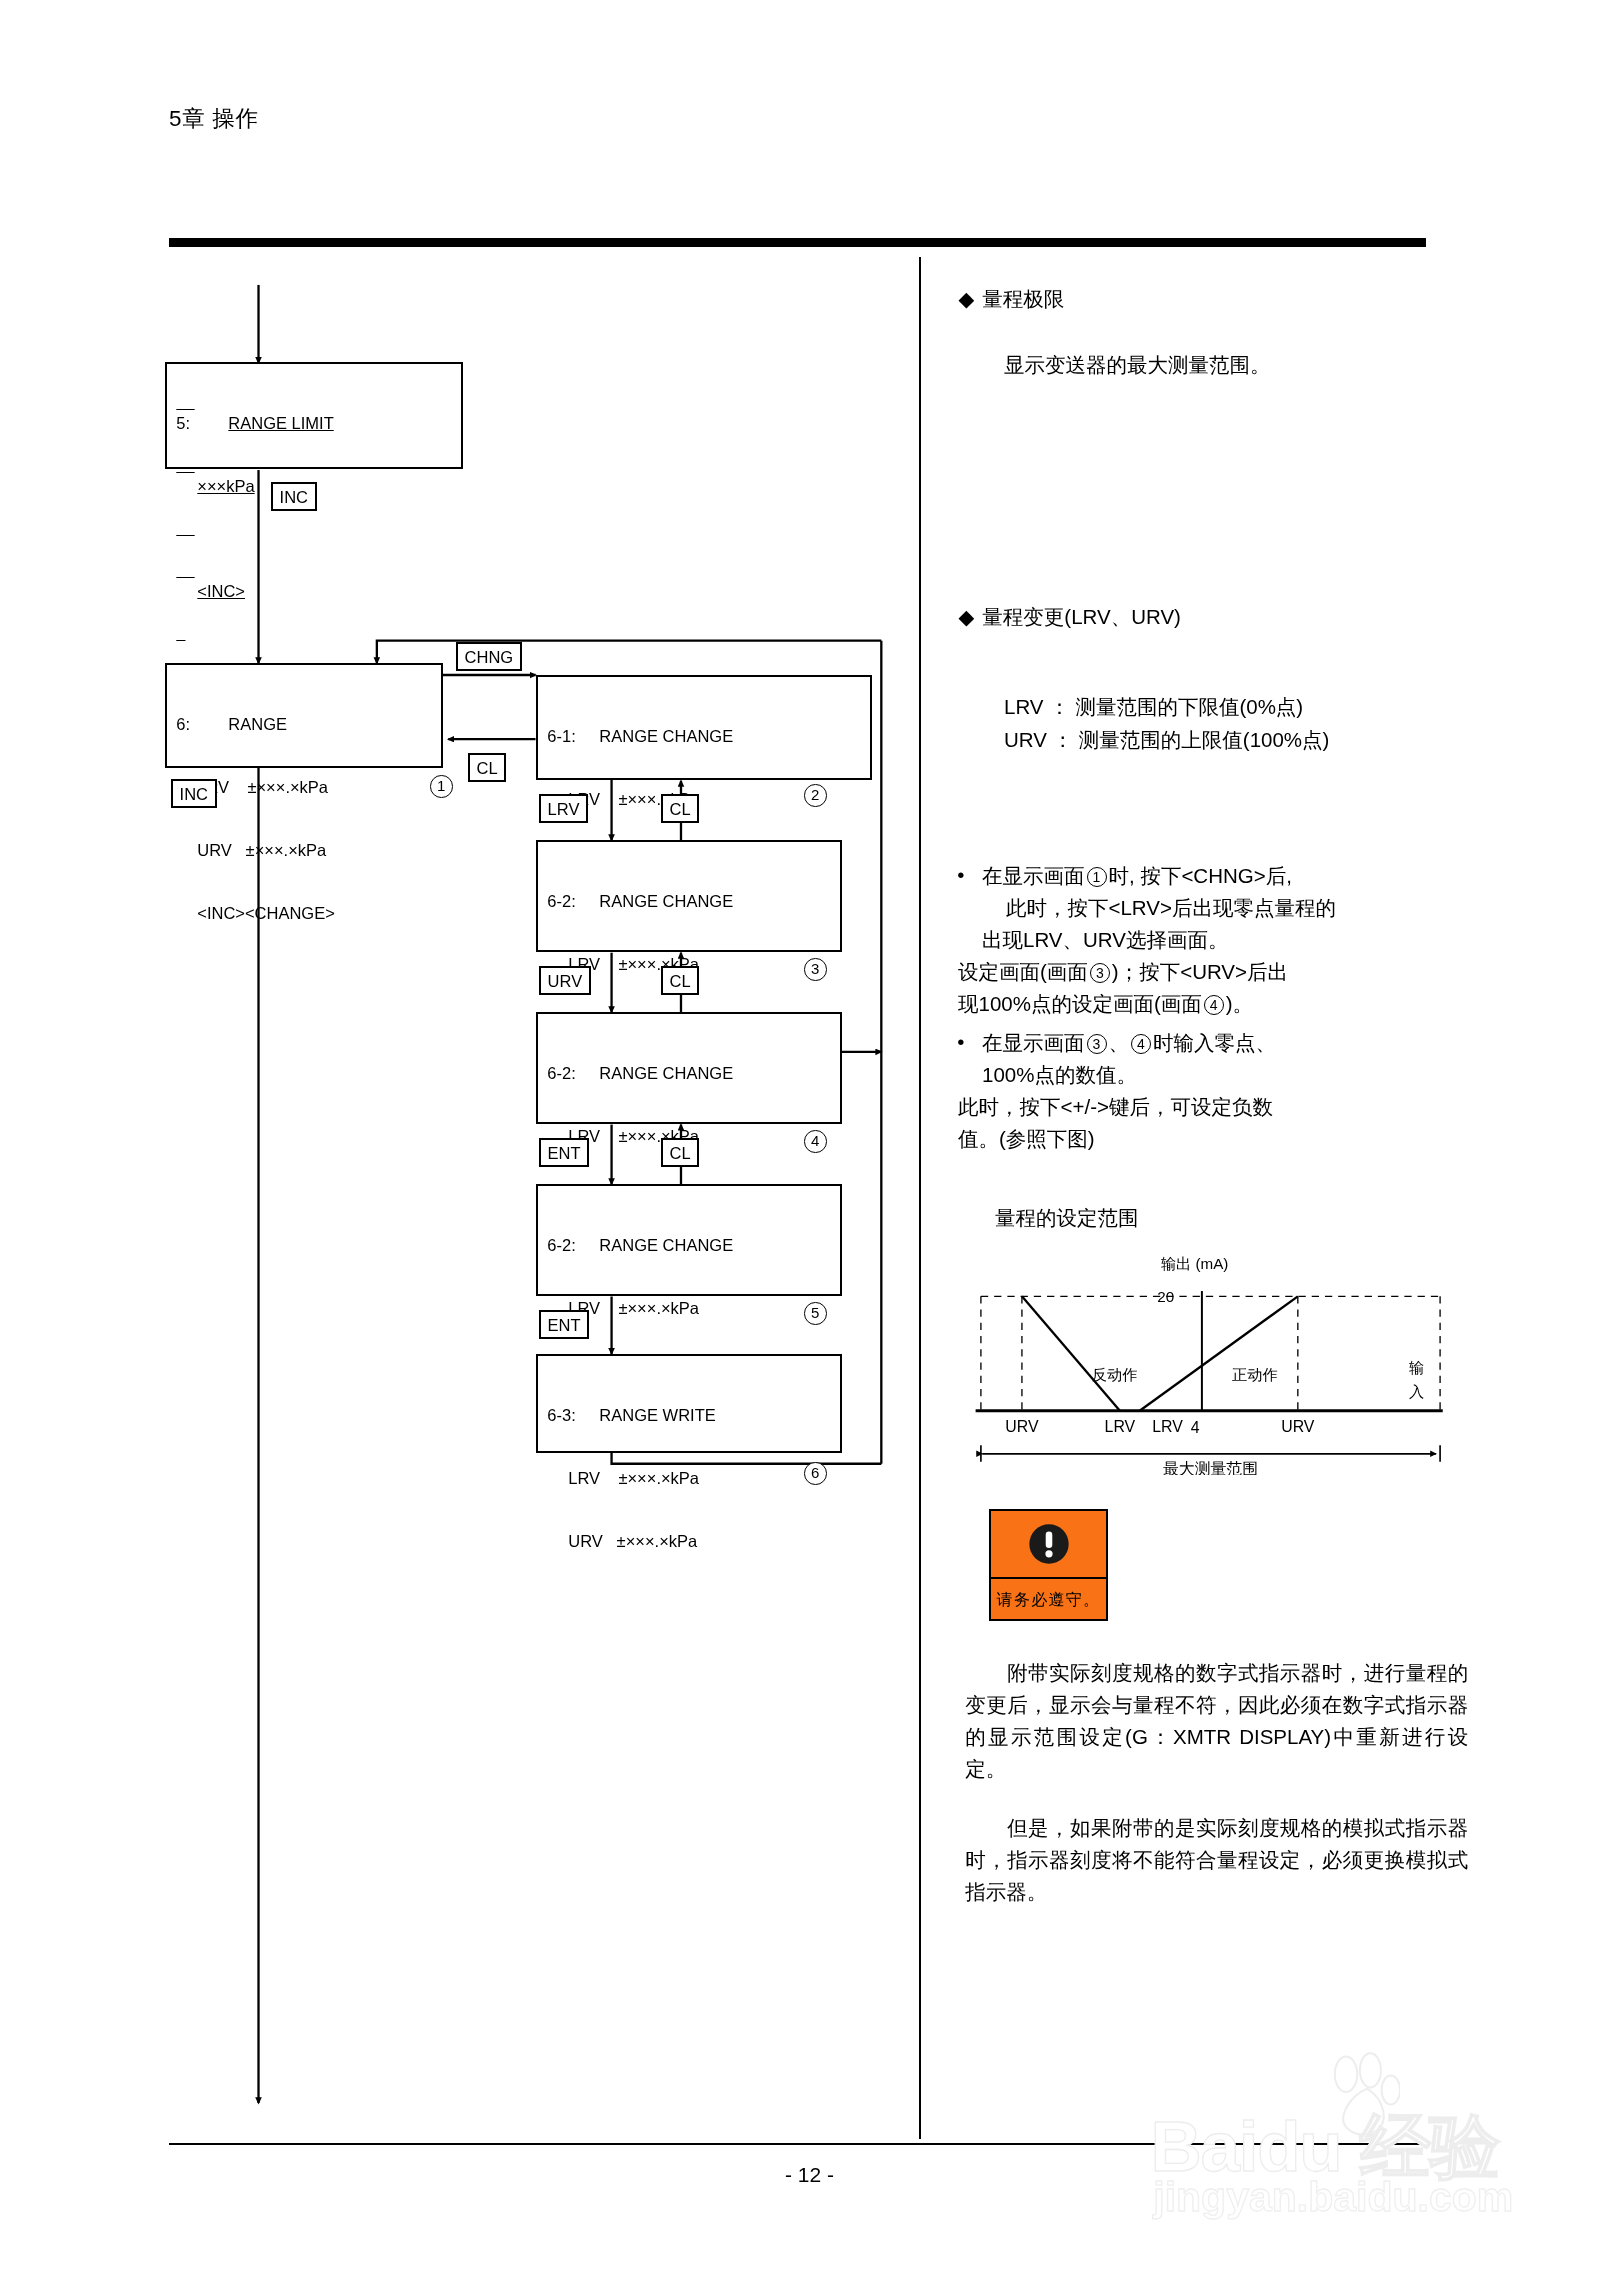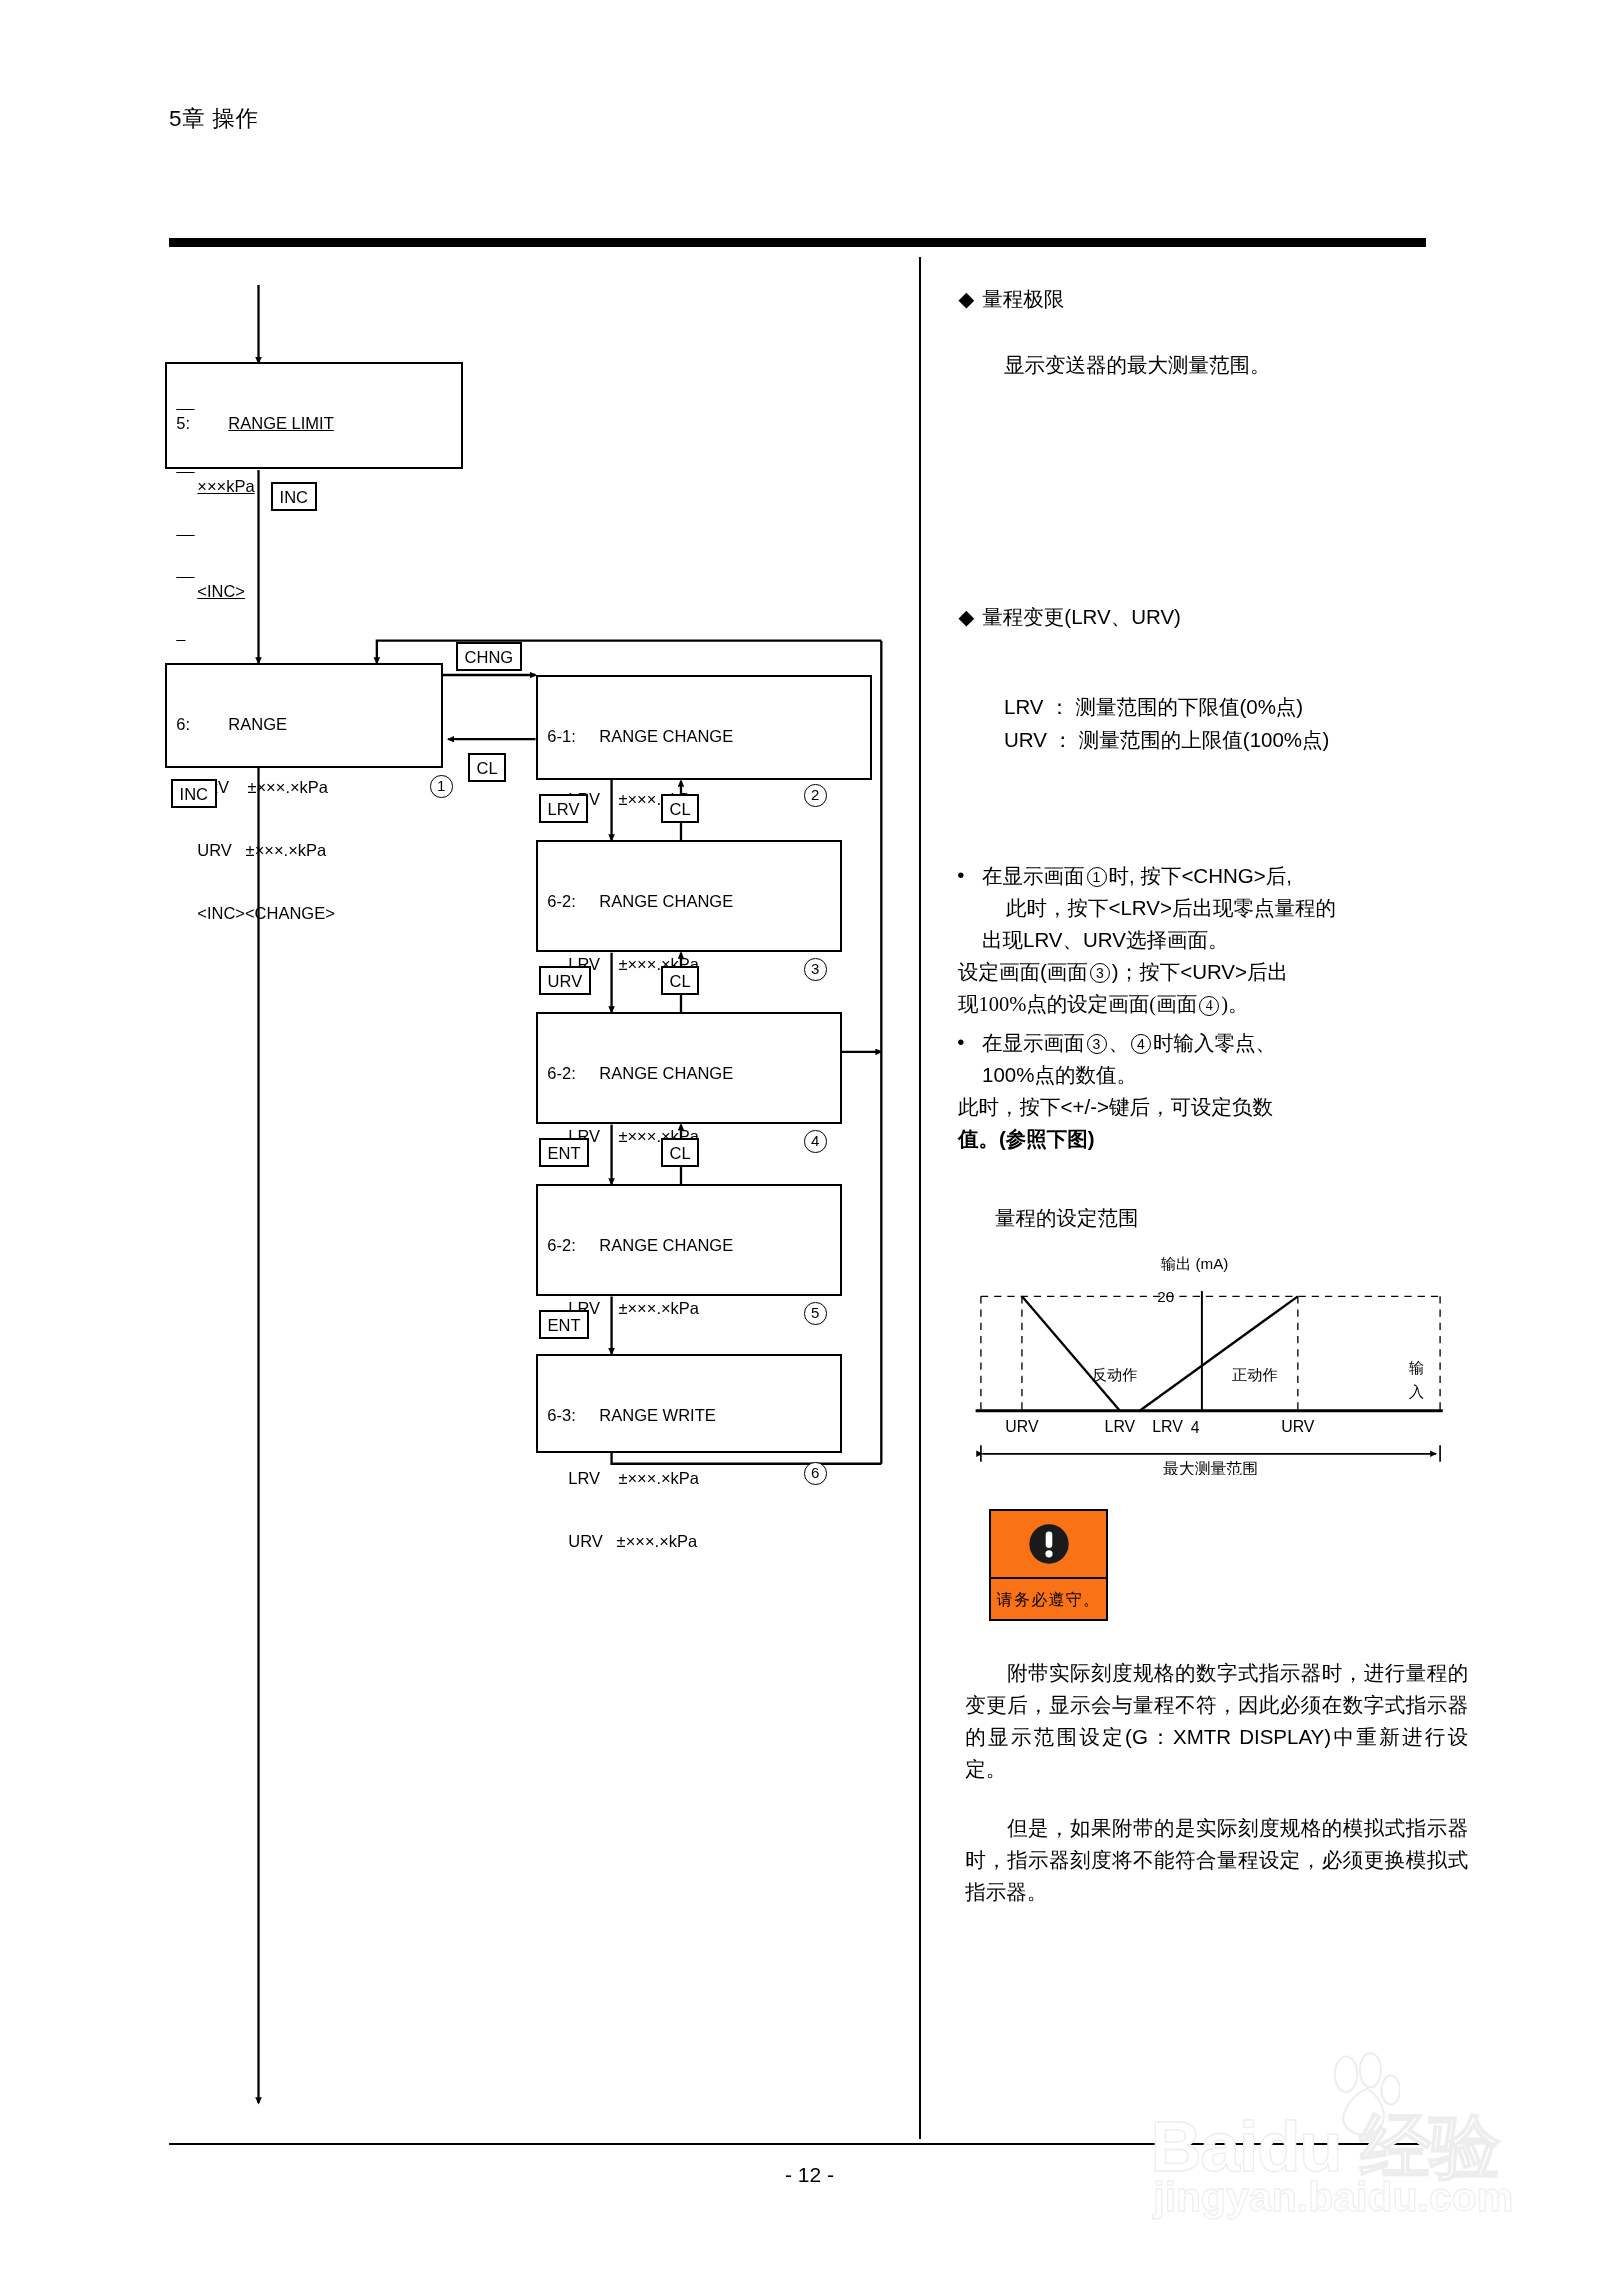--- a/index.html
+++ b/index.html
@@ -379,29 +379,29 @@
   </div>
   <div class="rc-para" style="left:52px; top:691px; width:503px;">LRV ： 测量范围的下限值(0%点)</div>
   <div class="rc-para" style="left:52px; top:724px; width:503px;">URV ： 测量范围的上限值(100%点)</div>
 
   <div class="rc-bullet-dot" style="left:5.3px; top:860px;">•</div>
   <div class="rc-para" style="left:30px; top:860px; width:489px;">
     <div><span>在显示画面</span><span class="circ-inline">1</span><span>时, 按下&lt;CHNG&gt;后,</span></div>
     <div style="text-indent:24px;"><span>此时，按下&lt;LRV&gt;后出现零点量程的</span></div>
     <div>出现LRV、URV选择画面。</div>
     <div style="margin-left:-24px;"><span>设定画面(画面</span><span class="circ-inline">3</span><span>)；按下&lt;URV&gt;后出</span></div>
-    <div style="margin-left:-24px;font-family:Liberation Serif, serif;"><span>现100%点的设定画面(画面</span><span class="circ-inline">4</span><span>)。</span></div>
+    <div style="margin-left:-24px;"><span>现100%点的设定画面(画面</span><span class="circ-inline">4</span><span>)。</span></div>
   </div>
 
   <div class="rc-bullet-dot" style="left:5.3px; top:1027px;">•</div>
   <div class="rc-para" style="left:30px; top:1027px; width:489px;">
     <div><span>在显示画面</span><span class="circ-inline">3</span><span>、</span><span class="circ-inline">4</span><span>时输入零点、</span></div>
     <div>100%点的数值。</div>
     <div style="margin-left:-24px;"><span>此时，按下&lt;+/-&gt;键后，可设定负数</span></div>
-    <div style="margin-left:-24px;font-weight:bold;"><span>值。(参照下图)</span></div>
+    <div style="margin-left:-24px;"><span>值。(参照下图)</span></div>
   </div>
 
   <div class="rc-para" style="left:13.2px; top:1657px; width:503px; text-align:justify;">　　附带实际刻度规格的数字式指示器时，进行量程的变更后，显示会与量程不符，因此必须在数字式指示器的显示范围设定(G：XMTR DISPLAY)中重新进行设定。</div>
   <div class="rc-para" style="left:13.2px; top:1812px; width:503px; text-align:justify;">　　但是，如果附带的是实际刻度规格的模拟式指示器时，指示器刻度将不能符合量程设定，必须更换模拟式指示器。</div>
 </div>
 
 <div id="chart-title">量程的设定范围</div>
 
 <svg id="range-chart" viewBox="0 0 730 340">
   <defs>

